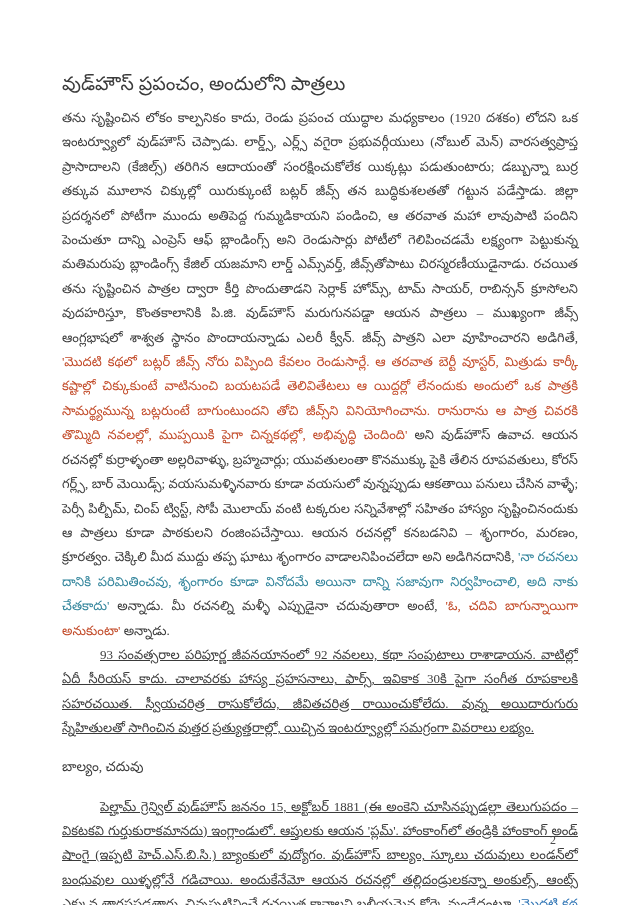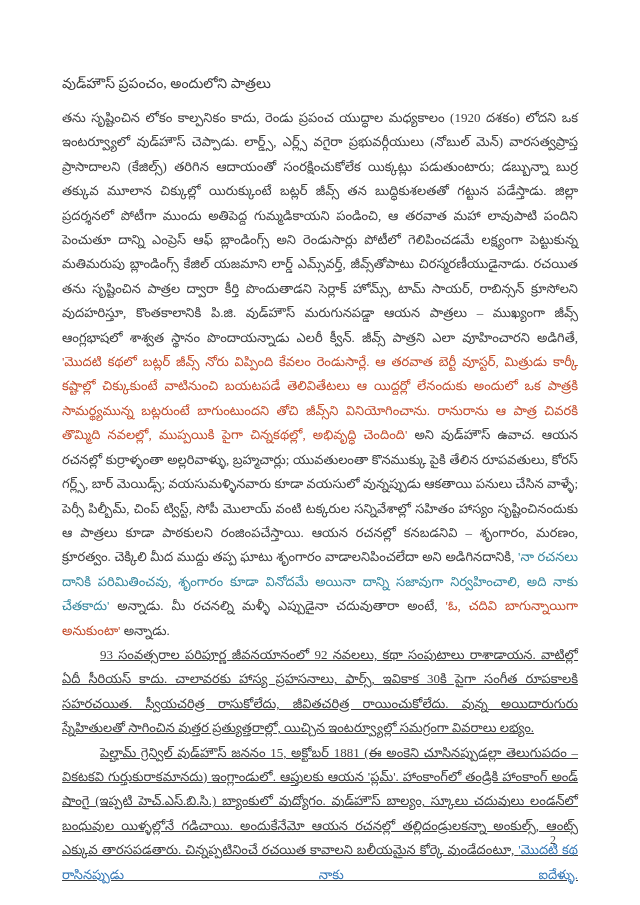--- a/index.html
+++ b/index.html
@@ -12,21 +12,21 @@
     width: 640px;
     height: 905px;
     background: #ffffff;
     box-sizing: border-box;
     padding: 72px 62px 0 62px;
     font-family: "Liberation Serif", "DejaVu Serif", serif;
     color: var(--body, #3b3b3b);
     overflow: hidden;
   }
   .title {
-    font-size: 14px;
+    font-size: 19px;
     font-weight: normal;
     margin: 0 0 10px 0;
     line-height: 24px;
     color: var(--body, #3b3b3b);
   }
   p.body {
     font-size: 13px;
     line-height: 24.4px;
     text-align: justify;
     margin: 0;
@@ -56,18 +56,19 @@
 <body>
 
 <div class="page">
 
   <h1 class="title">వుడ్‌హౌస్ ప్రపంచం, అందులోని పాత్రలు</h1>
 
   <p class="body"><span class="c-body">తను సృష్టించిన లోకం కాల్పనికం కాదు, రెండు ప్రపంచ యుద్ధాల మధ్యకాలం (1920 దశకం) లోదని ఒక ఇంటర్వ్యూలో వుడ్‌హౌస్ చెప్పాడు. లార్డ్స్, ఎర్ల్స్ వగైరా ప్రభువర్గీయులు (నోబుల్ మెన్) వారసత్వప్రాప్త ప్రాసాదాలని (కేజిల్స్) తరిగిన ఆదాయంతో సంరక్షించుకోలేక యిక్కట్లు పడుతుంటారు; డబ్బున్నా బుర్ర తక్కువ మూలాన చిక్కుల్లో యిరుక్కుంటే బట్లర్ జీవ్స్ తన బుద్ధికుశలతతో గట్టున పడేస్తాడు. జిల్లా ప్రదర్శనలో పోటీగా ముందు అతిపెద్ద గుమ్మడికాయని పండించి, ఆ తరవాత మహా లావుపాటి పందిని పెంచుతూ దాన్ని ఎంప్రెస్ ఆఫ్ బ్లాండింగ్స్ అని రెండుసార్లు పోటీలో గెలిపించడమే లక్ష్యంగా పెట్టుకున్న మతిమరుపు బ్లాండింగ్స్ కేజిల్ యజమాని లార్డ్ ఎమ్స్‌వర్త్, జీవ్స్‌తోపాటు చిరస్మరణీయుడైనాడు. రచయిత తను సృష్టించిన పాత్రల ద్వారా కీర్తి పొందుతాడని సెర్లాక్ హోమ్స్, టామ్ సాయర్, రాబిన్సన్ క్రూసోలని వుదహరిస్తూ, కొంతకాలానికి పి.జి. వుడ్‌హౌస్ మరుగునపడ్డా ఆయన పాత్రలు – ముఖ్యంగా జీవ్స్ ఆంగ్లభాషలో శాశ్వత స్థానం పొందాయన్నాడు ఎలరీ క్వీన్. జీవ్స్ పాత్రని ఎలా వూహించారని అడిగితే,</span> <span class="c-red">'మొదటి కథలో బట్లర్ జీవ్స్ నోరు విప్పింది కేవలం రెండుసార్లే. ఆ తరవాత బెర్టీ వూస్టర్, మిత్రుడు కార్కీ కష్టాల్లో చిక్కుకుంటే వాటినుంచి బయటపడే తెలివితేటలు ఆ యిద్దర్లో లేనందుకు అందులో ఒక పాత్రకి సామర్థ్యమున్న బట్లరుంటే బాగుంటుందని తోచి జీవ్స్‌ని వినియోగించాను. రానురాను ఆ పాత్ర చివరకి తొమ్మిది నవలల్లో, ముప్పయికి పైగా చిన్నకథల్లో, అభివృద్ధి చెందింది'</span> <span class="c-body">అని వుడ్‌హౌస్ ఉవాచ. ఆయన రచనల్లో కుర్రాళ్ళంతా అల్లరివాళ్ళు, బ్రహ్మచార్లు; యువతులంతా కొనముక్కు పైకి తేలిన రూపవతులు, కోరస్ గర్ల్స్, బార్ మెయిడ్స్; వయసుమళ్ళినవారు కూడా వయసులో వున్నప్పుడు ఆకతాయి పనులు చేసిన వాళ్ళే; పెర్సీ పిల్బీమ్, చింప్ ట్విస్ట్, సోపీ మొలాయ్ వంటి టక్కరుల సన్నివేశాల్లో సహితం హాస్యం సృష్టించినందుకు ఆ పాత్రలు కూడా పాఠకులని రంజింపచేస్తాయి. ఆయన రచనల్లో కనబడనివి – శృంగారం, మరణం, క్రూరత్వం. చెక్కిలి మీద ముద్దు తప్ప ఘాటు శృంగారం వాడాలనిపించలేదా అని అడిగినదానికి,</span> <span class="c-teal">'నా రచనలు దానికి పరిమితించవు, శృంగారం కూడా వినోదమే అయినా దాన్ని సజావుగా నిర్వహించాలి, అది నాకు చేతకాదు'</span> <span class="c-body">అన్నాడు. మీ రచనల్ని మళ్ళీ ఎప్పుడైనా చదువుతారా అంటే,</span> <span class="c-red">'ఓ, చదివి బాగున్నాయిగా అనుకుంటా'</span> <span class="c-body">అన్నాడు.</span></p>
 
   <p class="body indent"><span class="c-body">93 సంవత్సరాల పరిపూర్ణ జీవనయానంలో 92 నవలలు, కథా సంపుటాలు రాశాడాయన. వాటిల్లో ఏదీ సీరియస్ కాదు. చాలావరకు హాస్య ప్రహసనాలు, ఫార్స్, ఇవికాక 30కి పైగా సంగీత రూపకాలకి సహరచయిత. స్వీయచరిత్ర రాసుకోలేదు, జీవితచరిత్ర రాయించుకోలేదు. వున్న అయిదారుగురు స్నేహితులతో సాగించిన వుత్తర ప్రత్యుత్తరాల్లో, యిచ్చిన ఇంటర్వ్యూల్లో సమగ్రంగా వివరాలు లభ్యం.</span></p>
 
+  <h2 class="section-heading">బాల్యం, చదువు</h2>
 
   <p class="body indent justify-last"><span class="c-body">పెల్హామ్ గ్రెన్విల్ వుడ్‌హౌస్ జననం 15, అక్టోబర్ 1881 (ఈ అంకెని చూసినప్పుడల్లా తెలుగుపదం – వికటకవి గుర్తుకురాకమానదు) ఇంగ్లాండులో. ఆప్తులకు ఆయన 'ప్లమ్'. హాంకాంగ్‌లో తండ్రికి హాంకాంగ్ అండ్ షాంగై (ఇప్పటి హెచ్.ఎస్.బి.సి.) బ్యాంకులో వుద్యోగం. వుడ్‌హౌస్ బాల్యం, స్కూలు చదువులు లండన్‌లో బంధువుల యిళ్ళల్లోనే గడిచాయి. అందుకేనేమో ఆయన రచనల్లో తల్లిదండ్రులకన్నా అంకుల్స్, ఆంట్స్ ఎక్కువ తారసపడతారు. చిన్నప్పటినించే రచయిత కావాలని బలీయమైన కోర్కె వుండేదంటూ,</span> <span class="c-blue">'మొదటి కథ రాసినప్పుడు నాకు ఐదేళ్ళు.</span></p>
 
   <div class="page-number">2</div>
 
 </div>
 
 </body></html>

